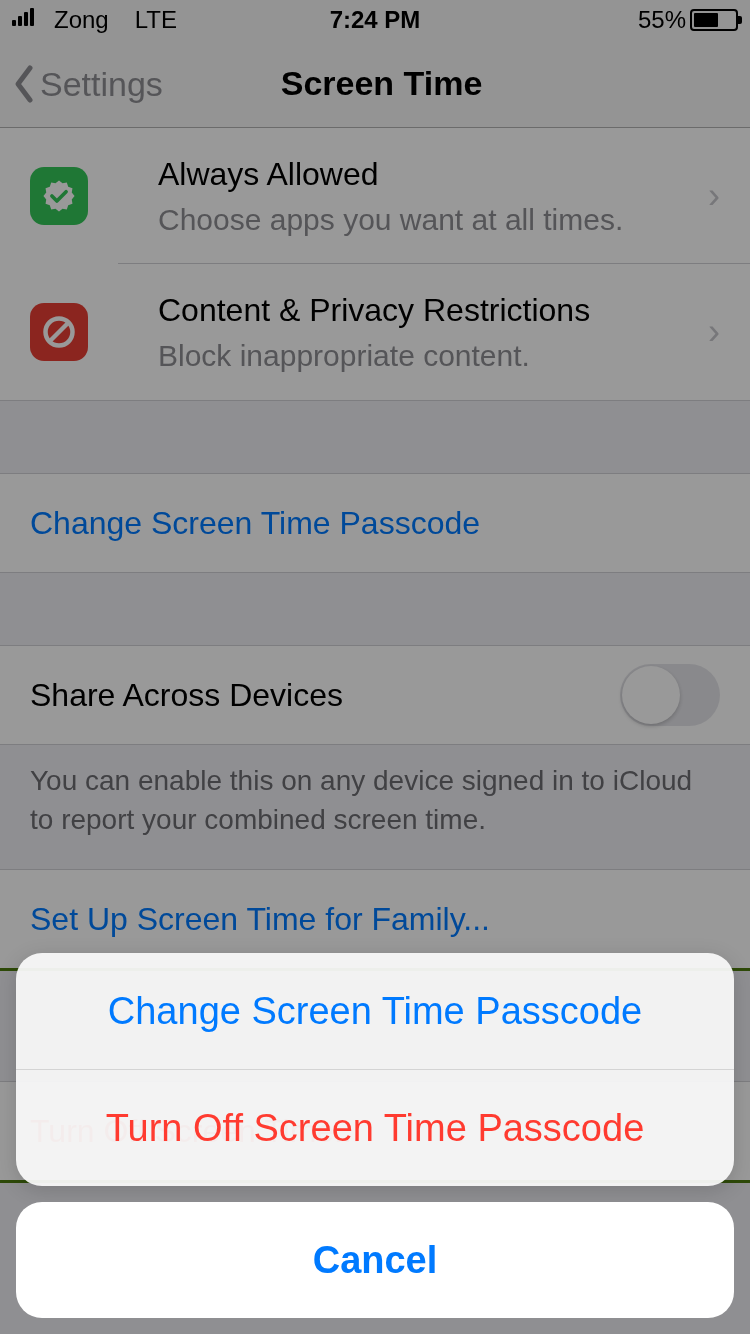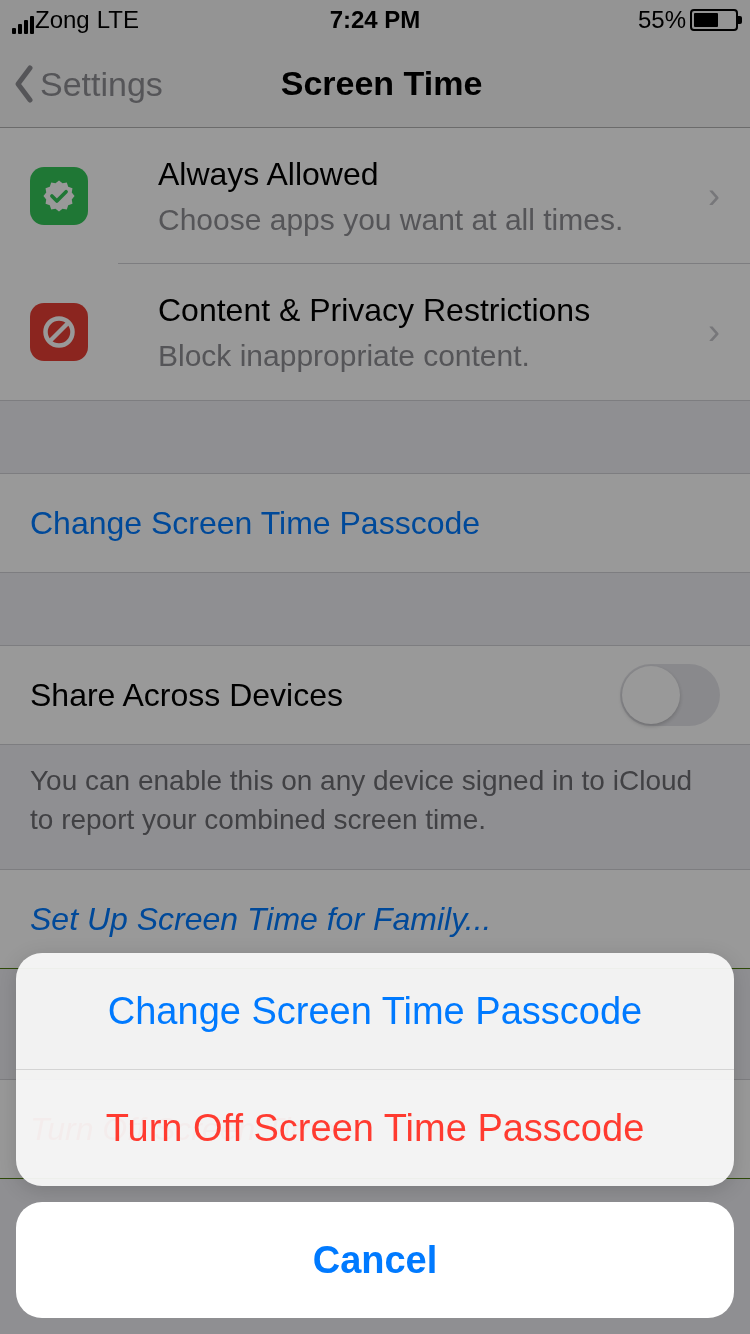--- a/index.html
+++ b/index.html
@@ -1,20 +1,20 @@
 <!DOCTYPE html>
 <html><head>
   <meta charset="utf-8">
   <style>
     * { margin: 0; padding: 0; box-sizing: border-box; -webkit-font-smoothing: antialiased; }
     html, body { width: 750px; height: 1334px; overflow: hidden; font-family: -apple-system, "Helvetica Neue", Arial, sans-serif; background: #efeff4; position: relative; }
 
     
     .status-bar { height: 40px; display: flex; align-items: center; padding: 0 12px; font-size: 24px; font-weight: 400; color: #000; background: #f7f7f7; }
-    .status-left { display: flex; align-items: flex-end; gap: 1px; flex: 1; }
+    .status-left { display: flex; align-items: flex-start; gap: 20px; flex: 1; }
     .status-center { flex: 0; font-weight: 600; white-space: nowrap; }
     .status-right { flex: 1; display: flex; justify-content: flex-end; align-items: center; gap: 4px; }
     .signal-bars { display: flex; align-items: flex-end; gap: 2px; height: 20px; }
     .signal-bars span { width: 4px; background: #000; display: block; border-radius: 1px; }
     .signal-bars span:nth-child(1){height:6px} .signal-bars span:nth-child(2){height:10px} .signal-bars span:nth-child(3){height:14px} .signal-bars span:nth-child(4){height:18px}
     .battery-icon { width: 48px; height: 22px; border: 2px solid #000; border-radius: 4px; position: relative; display:flex; align-items:center; }
     .battery-icon::after { content:""; position:absolute; right:-6px; top:5px; width:4px; height:8px; background:#000; border-radius:0 2px 2px 0; }
     .battery-fill { height: 14px; margin-left:2px; background:#000; width:55%; border-radius:1px; }
 
     
@@ -30,21 +30,21 @@
     .cell-simple { min-height: 98px; }
     .app-icon { width:58px; height:58px; border-radius:14px; margin-right:30px; flex-shrink:0; display:flex; align-items:center; justify-content:center; }
     .icon-green { background:#34c759; }
     .icon-red { background:#e83f34; }
     .cell-body { flex:1; padding: 24px 0; }
     .cell-title { font-size:32px; color:#000;}
     .cell-sub { font-size:30px; color:#8e8e93; margin-top:10px; }
     .chevron { color:#c7c7cc; font-size:36px; margin-left:10px; }
     .sep-inset { position:absolute; bottom:0; left:118px; right:0; height:1px; background:#d1d1d6; }
     .sep-full-top { border-top:1px solid #d1d1d6; }
-    .sep-full-bottom { border-bottom:1px solid #4d7c0f;font-style:italic; }
+    .sep-full-bottom { border-bottom:3px solid #4d7c0f; }
     .group-gap { height: 74px; background:#efeff4; border-top:1px solid #d1d1d6; border-bottom:1px solid #d1d1d6; }
     .link-text { color:#007aff; font-size:32px; }
     .red-text { color:#ff3b30; font-size:32px; }
     .switch { width:100px; height:62px; border-radius:31px; background:#e5e5ea; position:relative; }
     .switch-knob { width:58px; height:58px; border-radius:50%; background:#fff; position:absolute; top:2px; left:2px; box-shadow:0 2px 4px rgba(0,0,0,.2); }
     .footer-text { padding: 16px 30px 30px; font-size:28px; color:#6d6d72; line-height:1.4; background:#efeff4; }
 
     
     .dim { position:absolute; inset:0; background:rgba(0,0,0,.4); }
 

